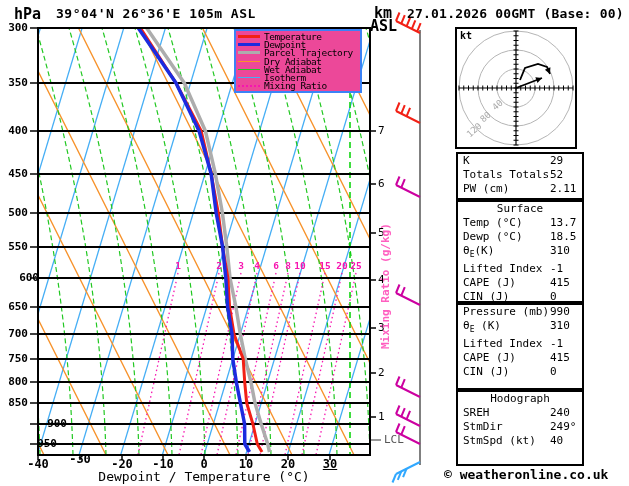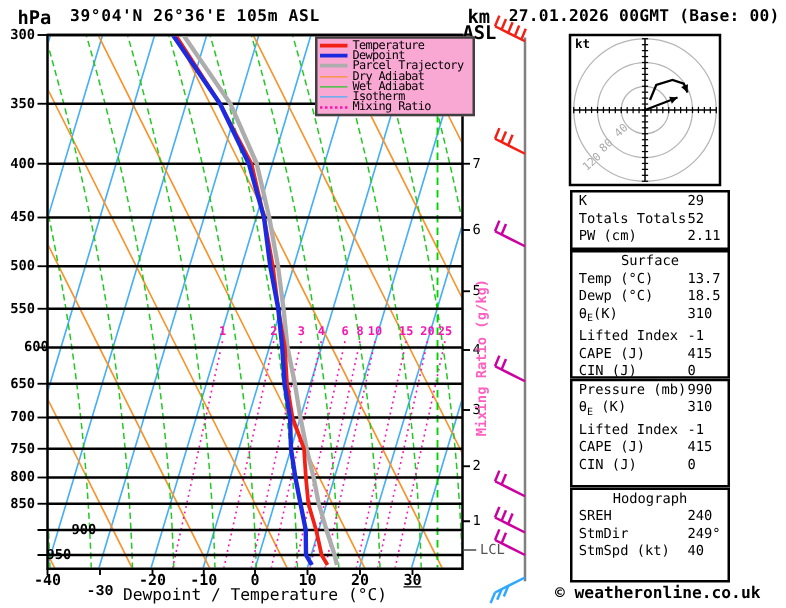--- a/index.html
+++ b/index.html
@@ -11,22 +11,22 @@
   .title{font-size:13px;letter-spacing:0.5px;}
   .date{font-size:13px;letter-spacing:0.2px;}
   .unit{font-size:15px;}
   .plabel{font-size:11px;font-weight:bold;width:28px;text-align:right;}
   .tlabel{font-size:12px;font-weight:bold;width:40px;text-align:center;}
   .kmlabel{font-size:11px;}
   .mrnum{font-size:9.5px;font-weight:bold;color:#f715b0;width:18px;text-align:center;}
   .mraxis{font-size:11px;font-weight:bold;color:#ff5fc0;transform:rotate(-90deg);transform-origin:0 0;}
   .xaxis{font-size:13px;width:332px;text-align:center;}
   .lcl{font-size:11px;color:#555;}
-  .legend{position:absolute;left:252px;top:29px;width:128px;height:64px;border:2px solid #404040;
-          background:#f9a8d4;box-sizing:border-box;padding-top:1px;}
+  .legend{position:absolute;left:234px;top:29px;width:128px;height:64px;border:2px solid #3b82f6;
+          background:#ec4899;box-sizing:border-box;padding-top:1px;}
   .lrow{display:flex;align-items:center;height:8.3px;padding-left:2px;}
   .lswatch{width:22px;margin-right:4px;flex:none;}
   .ltext{font-size:9.5px;letter-spacing:-0.5px;color:#000;}
   .tbox{position:absolute;left:456px;width:128px;border:2px solid #000;background:#fff;
         box-sizing:border-box;}
   .trow{position:relative;font-size:11px;line-height:14px;color:#000;}
   .trow .lab{padding-left:5px;}
   .trow .val{position:absolute;left:92px;top:0;}
   .thead{font-size:11px;line-height:14px;text-align:center;color:#000;}
   .footer{font-size:13px;font-weight:bold;}
@@ -316,24 +316,24 @@
       <div class="lbl plabel" style="left:0px;top:124px;">400</div>
       <div class="lbl plabel" style="left:0px;top:167px;">450</div>
       <div class="lbl plabel" style="left:0px;top:206px;">500</div>
       <div class="lbl plabel" style="left:0px;top:240px;">550</div>
       <div class="lbl plabel" style="left:0px;top:271px;padding-left:11px;">600</div>
       <div class="lbl plabel" style="left:0px;top:300px;">650</div>
       <div class="lbl plabel" style="left:0px;top:327px;">700</div>
       <div class="lbl plabel" style="left:0px;top:352px;">750</div>
       <div class="lbl plabel" style="left:0px;top:375px;">800</div>
       <div class="lbl plabel" style="left:0px;top:396px;">850</div>
-      <div class="lbl plabel" style="left:14px;top:417px;padding-left:35px;">900</div>
+      <div class="lbl plabel" style="left:4px;top:417px;padding-left:35px;">900</div>
       <div class="lbl plabel" style="left:0px;top:437px;margin-left:29px;">950</div>
       <div class="lbl tlabel" style="left:18px;top:457px;">-40</div>
-      <div class="lbl tlabel" style="left:60px;top:466px;font-family:Liberation Mono, monospace;">-30</div>
+      <div class="lbl tlabel" style="left:60px;top:452px;">-30</div>
       <div class="lbl tlabel" style="left:102px;top:457px;">-20</div>
       <div class="lbl tlabel" style="left:143px;top:457px;">-10</div>
       <div class="lbl tlabel" style="left:184px;top:457px;">0</div>
       <div class="lbl tlabel" style="left:226px;top:457px;">10</div>
       <div class="lbl tlabel" style="left:268px;top:457px;">20</div>
       <div class="lbl tlabel" style="left:310px;top:457px;text-decoration:underline;">30</div>
       <div class="lbl kmlabel" style="left:378px;top:124px;">7</div>
       <div class="lbl kmlabel" style="left:378px;top:177px;">6</div>
       <div class="lbl kmlabel" style="left:378px;top:226px;">5</div>
       <div class="lbl kmlabel" style="left:378px;top:273px;">4</div>

